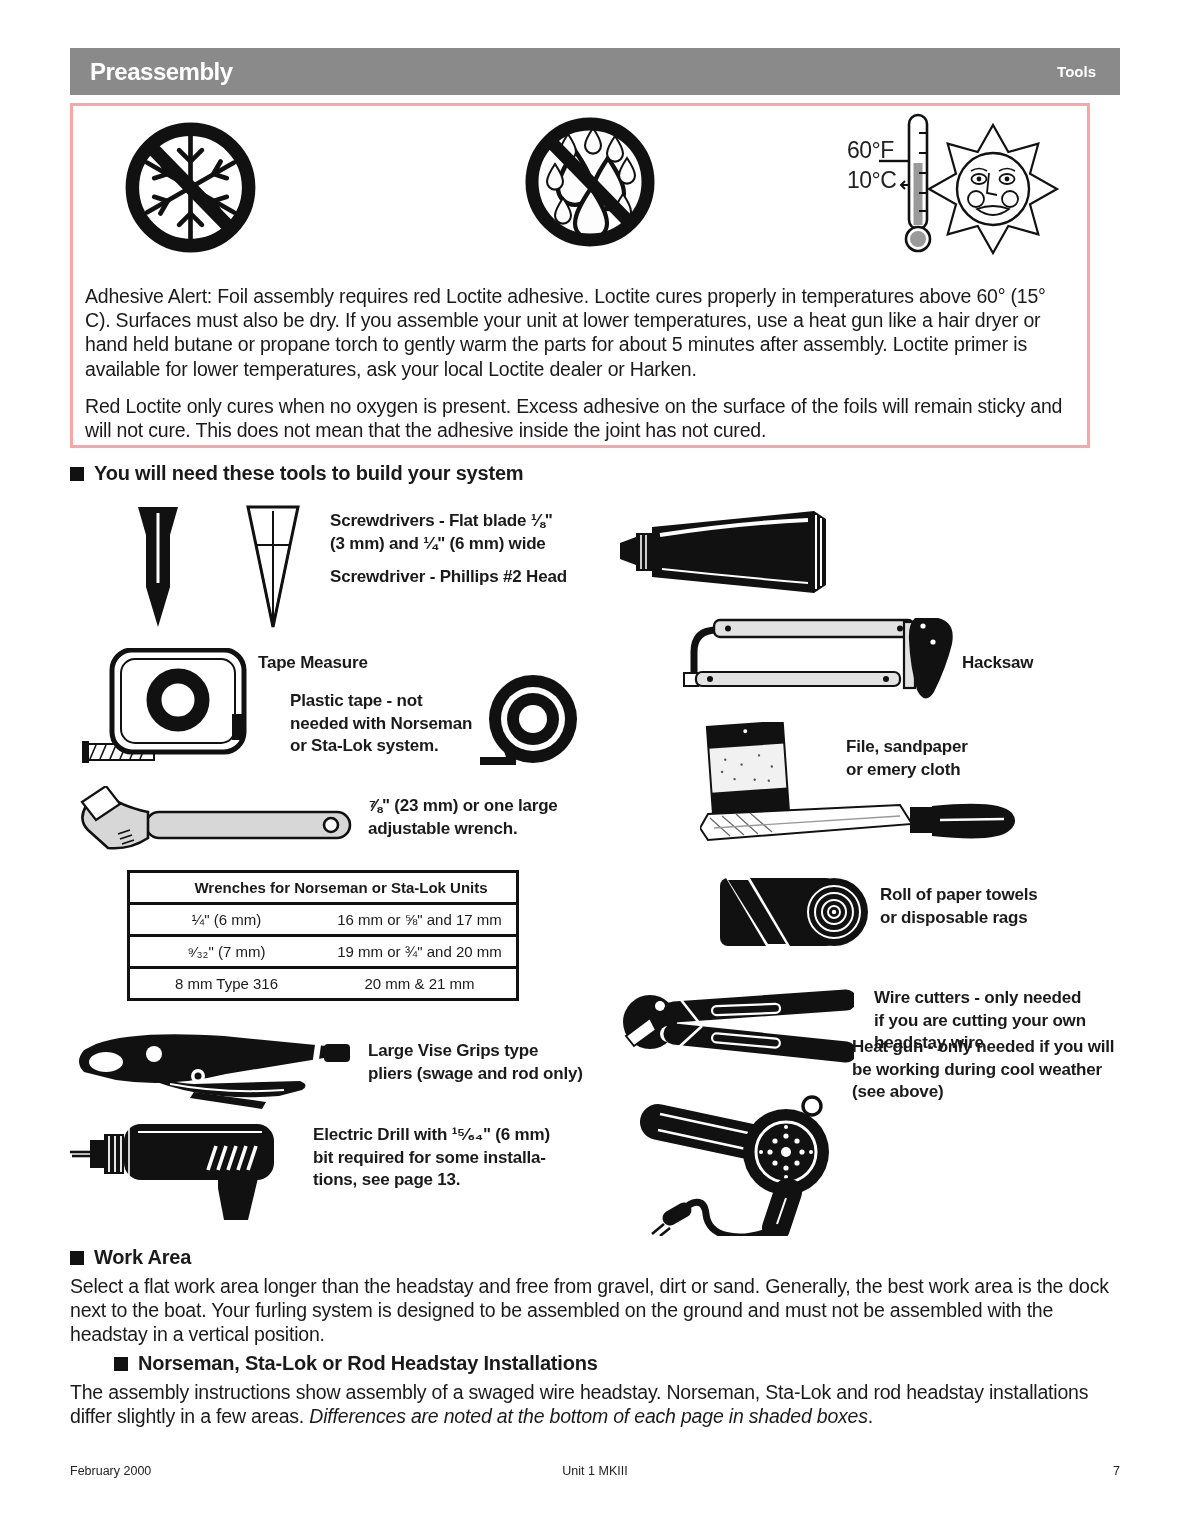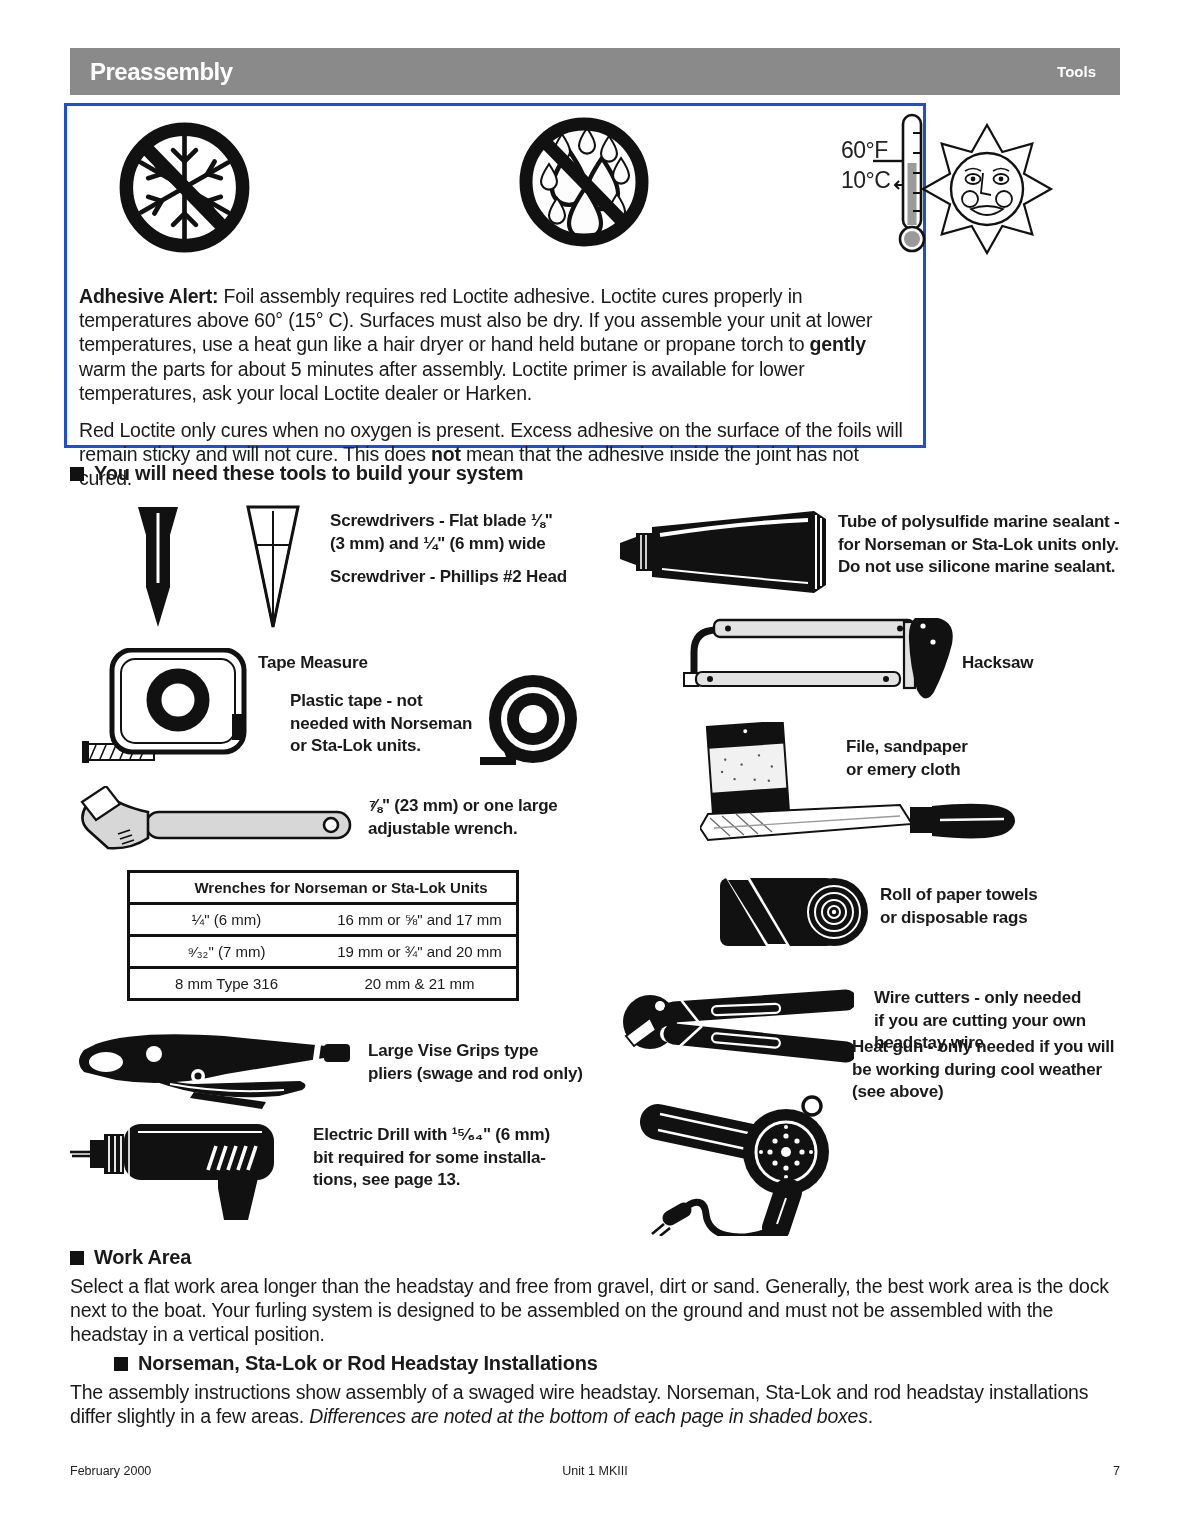--- a/index.html
+++ b/index.html
@@ -4,24 +4,24 @@
 <style>
   html,body{margin:0;padding:0;background:#fff;}
   #page{position:relative;width:1190px;height:1540px;background:#fff;
         font-family:"Liberation Sans","DejaVu Sans",sans-serif;color:#1a1a1a;overflow:hidden;}
   
   .hdr-bar{position:absolute;left:70px;top:48px;width:1050px;height:47px;background:#8a8a8a;
            display:flex;align-items:center;justify-content:space-between;box-sizing:border-box;padding:0 24px 0 20px;}
   .hdr-title{color:#fff;font-weight:bold;font-size:24px;letter-spacing:-0.5px;}
   .hdr-right{color:#fff;font-weight:bold;font-size:15px;}
   
-  .alert-box{position:absolute;left:64px;top:103px;width:862px;height:345px;border:3px solid #1d4ed8;box-sizing:border-box;}
+  .alert-box{position:absolute;left:70px;top:103px;width:1020px;height:345px;border:3px solid #fca5a5;box-sizing:border-box;}
   .alert-text{position:absolute;left:12px;right:14px;top:178px;font-size:19.5px;line-height:1.24;letter-spacing:-0.2px;}
   .alert-text p{margin:0 0 13px 0;}
-  b.inline{font-weight:bold;text-align:right;}
+  b.inline{font-weight:normal;text-align:right;}
   .icon-abs{position:absolute;}
   .thermo-lbl{position:absolute;left:2px;width:56px;font-size:23px;letter-spacing:-0.5px;color:#222;}
   
   .sec-head{position:absolute;font-weight:bold;font-size:20px;letter-spacing:-0.2px;display:flex;align-items:center;}
   .sq{display:inline-block;width:14px;height:14px;background:#111;margin-right:10px;flex:0 0 auto;}
   
   .lbl{position:absolute;font-weight:bold;font-size:17px;line-height:1.33;white-space:pre-line;letter-spacing:-0.2px;}
   
   .body-par{position:absolute;left:70px;width:1050px;font-size:19.5px;line-height:1.24;letter-spacing:-0.2px;}
   .it{font-style:italic;}
@@ -160,23 +160,20 @@
         </g>
       <polygon points="34,22 196,6 208,14 208,80 196,88 34,72" fill="#111"></polygon>
       <path d="M42 30 Q120 18 190 15" fill="none" stroke="#fff" stroke-width="4"></path>
       <path d="M44 64 Q120 72 190 78" fill="none" stroke="#fff" stroke-width="2"></path>
       <g stroke="#fff" stroke-width="2">
           <line x1="198" y1="10" x2="198" y2="84"></line>
           <line x1="203" y1="13" x2="203" y2="81"></line>
         </g>
     </svg>
   </div>
-  <div class="lbl" style="left:838px;top:511px;">Tube of polysulfide marine sealant -
-for Norseman or Sta-Lok units only.
-Do not use silicone marine sealant.</div>
 
   <div class="icon-abs" style="left:682px;top:616px;">
     <svg viewBox="0 0 272 92" width="272" height="92">
       <path d="M35 14 Q12 14 12 36 L12 62" fill="none" stroke="#111" stroke-width="7"></path>
       <rect x="32" y="4" width="200" height="17" rx="6" fill="#e2e2e2" stroke="#111" stroke-width="2.4"></rect>
       <circle cx="46" cy="12.5" r="3" fill="#111"></circle>
         <circle cx="218" cy="12.5" r="3" fill="#111"></circle>
       <rect x="222" y="6" width="11" height="66" fill="#e2e2e2" stroke="#111" stroke-width="2.2"></rect>
       <rect x="2" y="57" width="14" height="13" fill="#fff" stroke="#111" stroke-width="2"></rect>
       <rect x="14" y="56" width="204" height="14" rx="6" fill="#e2e2e2" stroke="#111" stroke-width="2.2"></rect>
@@ -204,21 +201,21 @@
       <rect x="0" y="93" width="7" height="22" fill="#111"></rect>
       <rect x="30" y="2" width="132" height="102" rx="20" fill="#fff" stroke="#111" stroke-width="5"></rect>
       <rect x="39" y="11" width="114" height="84" rx="14" fill="none" stroke="#111" stroke-width="2"></rect>
       <circle cx="96" cy="52" r="24" fill="#fff" stroke="#111" stroke-width="15"></circle>
       <rect x="150" y="66" width="11" height="26" fill="#111"></rect>
     </svg>
   </div>
   <div class="lbl" style="left:258px;top:652px;">Tape Measure</div>
   <div class="lbl" style="left:290px;top:690px;">Plastic tape - not
 needed with Norseman
-or Sta-Lok units.</div>
+or Sta-Lok system.</div>
 
   <div class="icon-abs" style="left:478px;top:673px;">
     <svg viewBox="0 0 100 100" width="100" height="100">
       <path d="M38 80 L38 92 L2 92 L2 84 L28 84 L24 72 Z" fill="#111"></path>
       <circle cx="55" cy="46" r="44" fill="#111"></circle>
       <circle cx="55" cy="46" r="32" fill="#fff"></circle>
       <circle cx="55" cy="46" r="26" fill="#111"></circle>
       <circle cx="55" cy="46" r="14" fill="#fff"></circle>
     </svg>
   </div>

